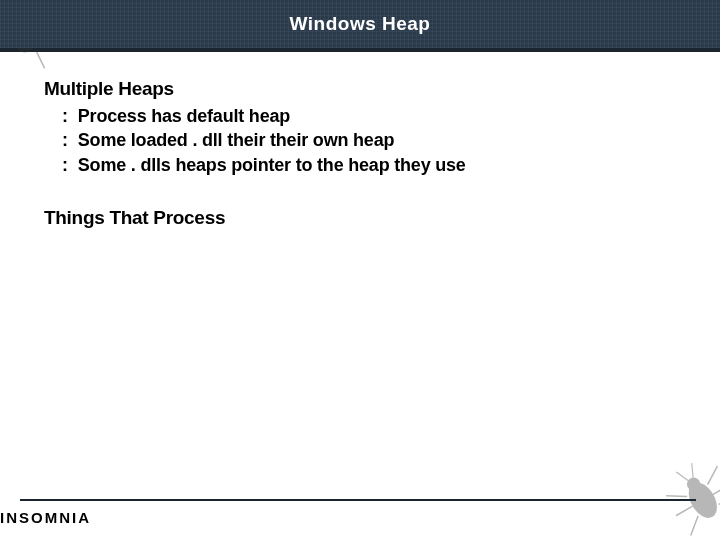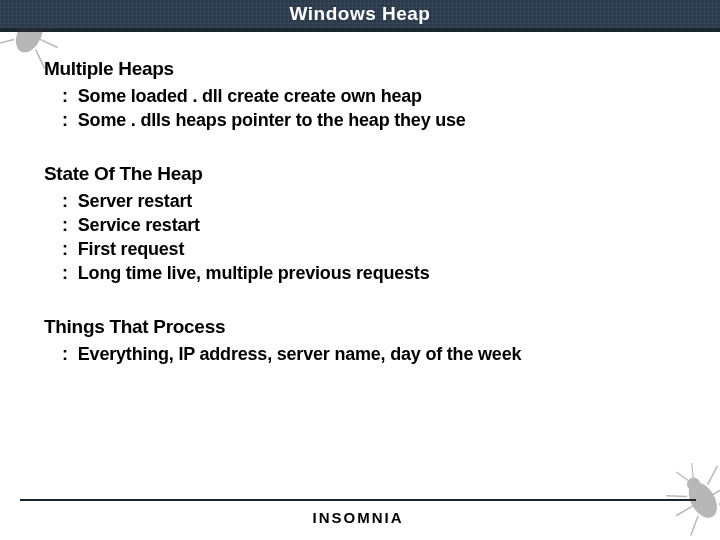--- a/index.html
+++ b/index.html
@@ -1,27 +1,27 @@
 <!DOCTYPE html>
 <html><head>
 <meta charset="utf-8">
 <style>
 *{margin:0;padding:0;box-sizing:border-box}
 body{width:720px;height:540px;background:#fff;font-family:Arial,Helvetica,sans-serif;position:relative;overflow:hidden}
-.header{height:28px;background:#2a3a4a;position:relative;display:flex;align-items:center;justify-content:center}
+.header{height:48px;background:#2a3a4a;position:relative;display:flex;align-items:center;justify-content:center}
 .header::before{content:"";position:absolute;inset:0;background-image:repeating-linear-gradient(90deg,#4a5a6a 0 1px,transparent 1px 4px),repeating-linear-gradient(0deg,#4a5a6a 0 1px,transparent 1px 4px);opacity:.35}
 .header h1{position:relative;color:#fff;font-size:19px;font-weight:bold;letter-spacing:.5px;font-stretch:condensed}
 .header-underline{height:4px;background:#1a2530}
 .content{padding:26px 40px 10px 44px}
 .section{margin-bottom:30px}
 .section-title{font-size:19px;font-weight:bold;color:#000;margin-bottom:4px;font-stretch:condensed;letter-spacing:-.3px}
 .bullets{padding-left:18px}
 .bullet{font-size:18px;color:#000;line-height:1.35;display:flex;font-stretch:condensed;letter-spacing:-.2px;font-weight:bold}
 .bullet::before{content:":";margin-right:10px;font-weight:bold}
-.footer{position:absolute;bottom:14px;left:0;right:4px;text-align:center}
+.footer{position:absolute;bottom:14px;left:0;right:4px;text-align:left}
 .footer-line{height:2px;background:#1a2530;margin:0 20px 8px 20px}
 .footer-brand{font-size:15px;font-weight:bold;letter-spacing:2px;color:#000}
 .bug{position:absolute;width:74px;height:74px;opacity:.35}
 .bug svg{width:100%;height:100%}
 .bug.tl{top:-6px;left:-6px;transform:rotate(25deg)}
 .bug.br{bottom:6px;right:-18px;transform:rotate(-30deg)}
 </style>
 </head>
 <body>
 
@@ -44,53 +44,34 @@
 <h1>Windows Heap</h1>
 </div>
 <div class="header-underline"></div>
 
 <div class="content">
 
 <div class="section">
 <div class="section-title">Multiple Heaps</div>
 <div class="bullets">
 <div class="bullet">
-          <span>Some loaded . dll create create own heap</span>
+          <span>Process has default heap</span>
+        </div>
+<div class="bullet">
+          <span>Some loaded . dll their their own heap</span>
         </div>
 <div class="bullet">
           <span>Some . dlls heaps pointer to the heap they use</span>
         </div>
 </div>
 </div>
 
-<div class="section">
-<div class="section-title">State Of The Heap</div>
-<div class="bullets">
-<div class="bullet">
-          <span>Server restart</span>
-        </div>
-<div class="bullet">
-          <span>Service restart</span>
-        </div>
-<div class="bullet">
-          <span>First request</span>
-        </div>
-<div class="bullet">
-          <span>Long time live, multiple previous requests</span>
-        </div>
-</div>
-</div>
 
 <div class="section">
 <div class="section-title">Things That Process</div>
-<div class="bullets">
-<div class="bullet">
-          <span>Everything, IP address, server name, day of the week</span>
-        </div>
-</div>
 </div>
 
 </div>
 
 <div class="footer">
 <div class="footer-line"></div>
 <div class="footer-brand">INSOMNIA</div>
 </div>
 
 <div class="bug br">

